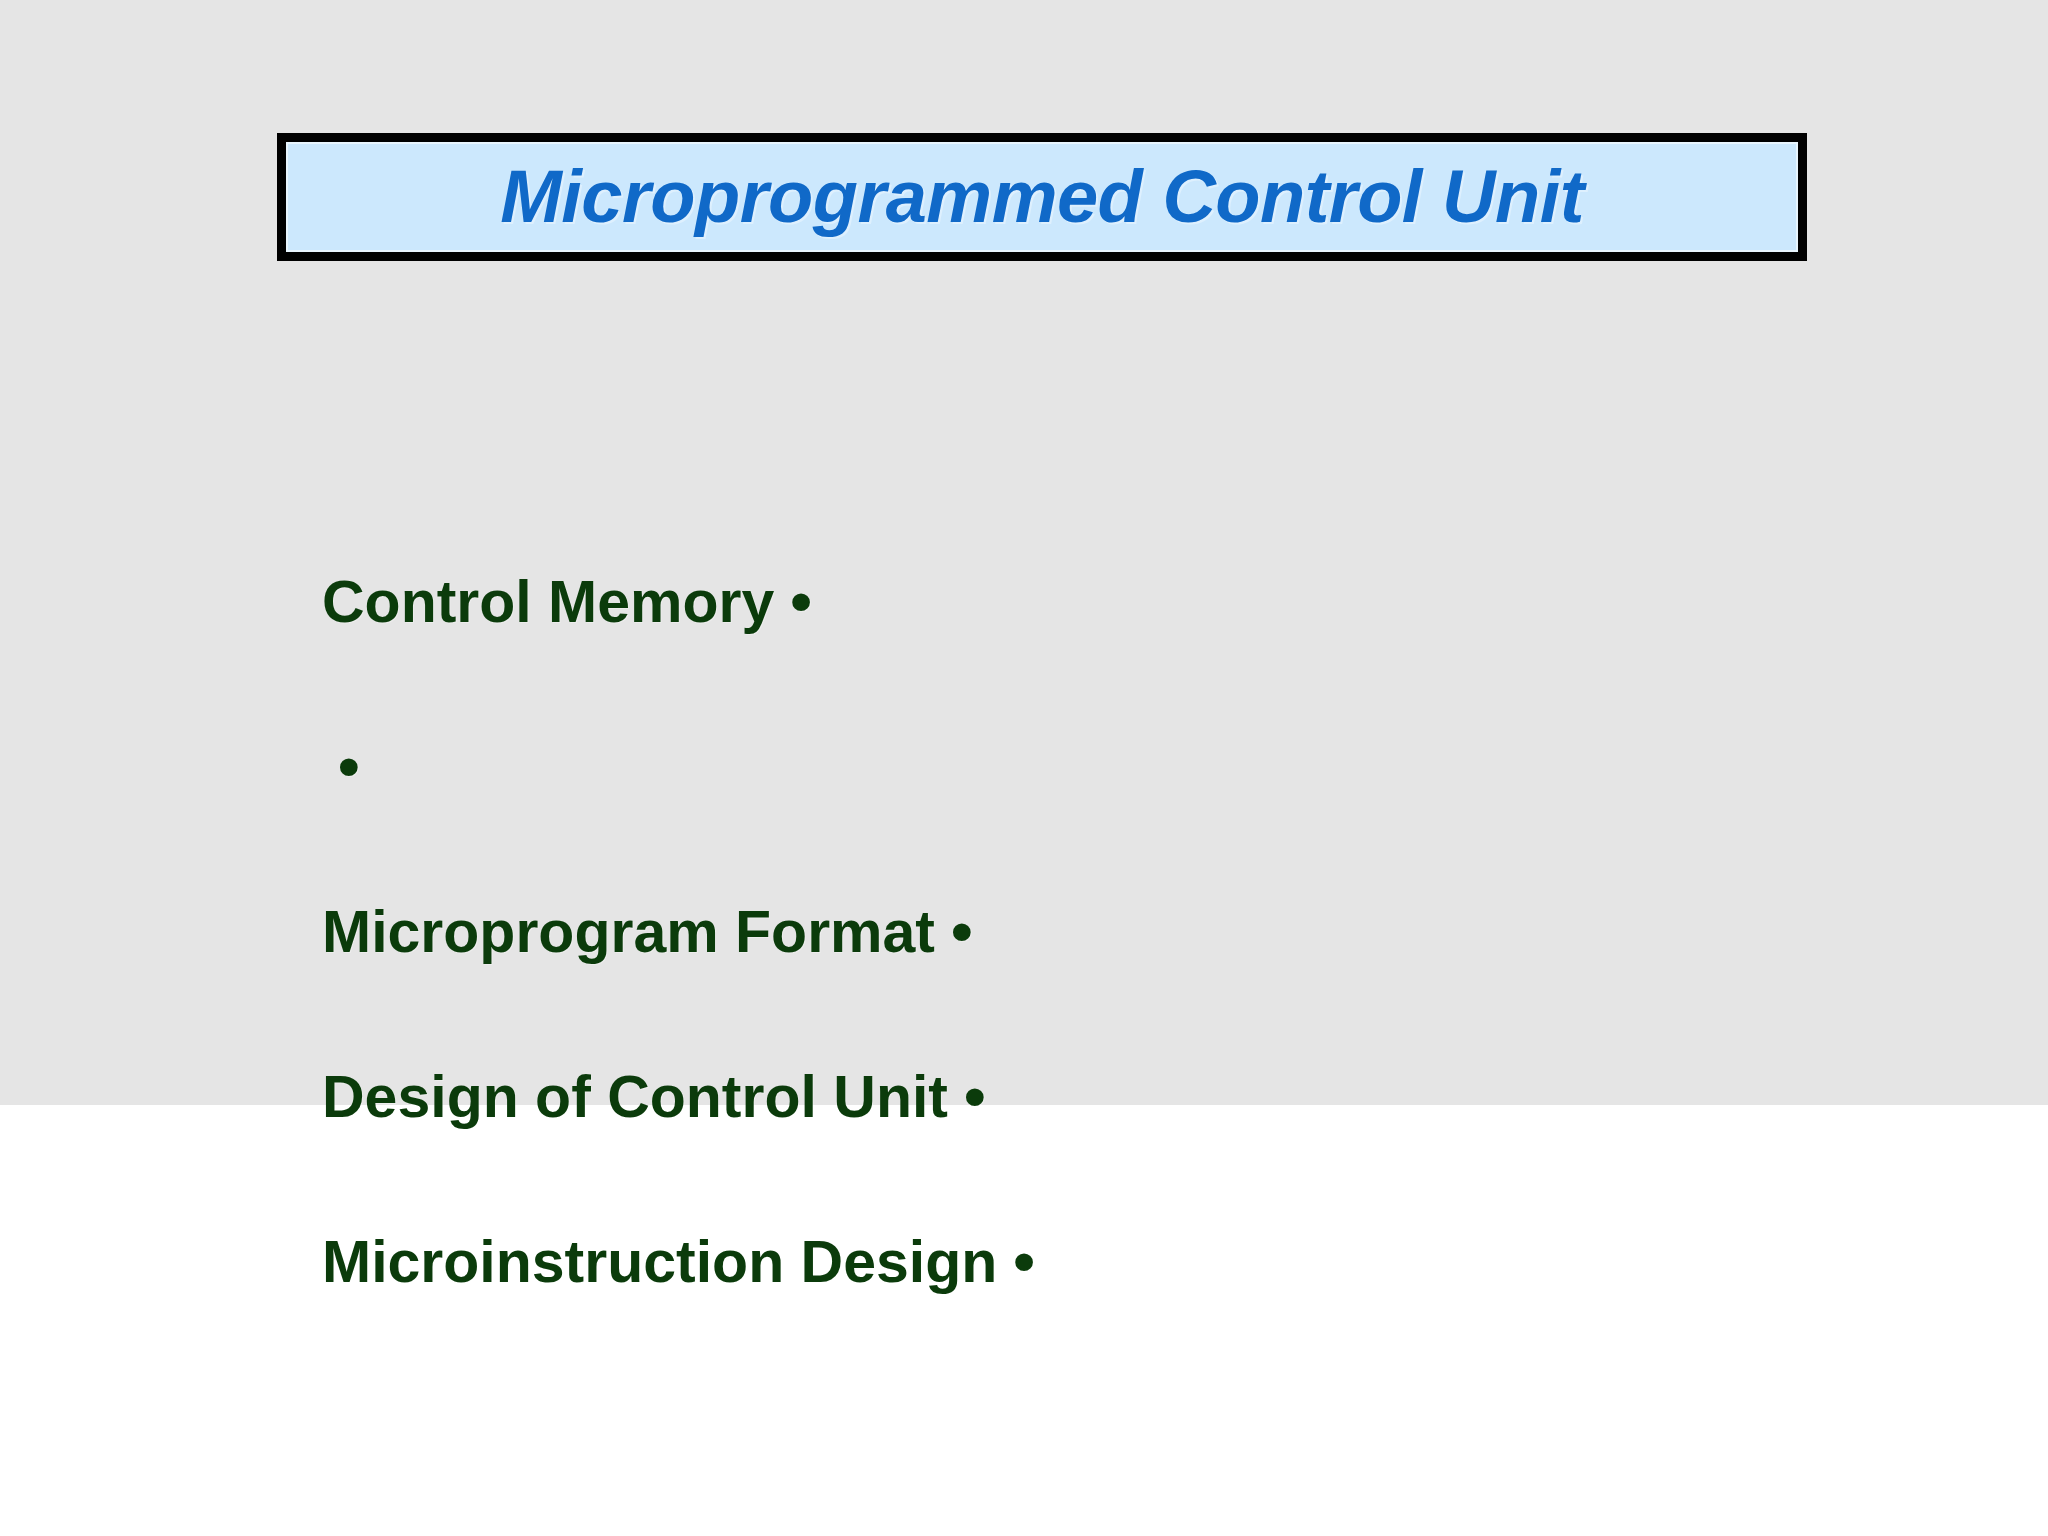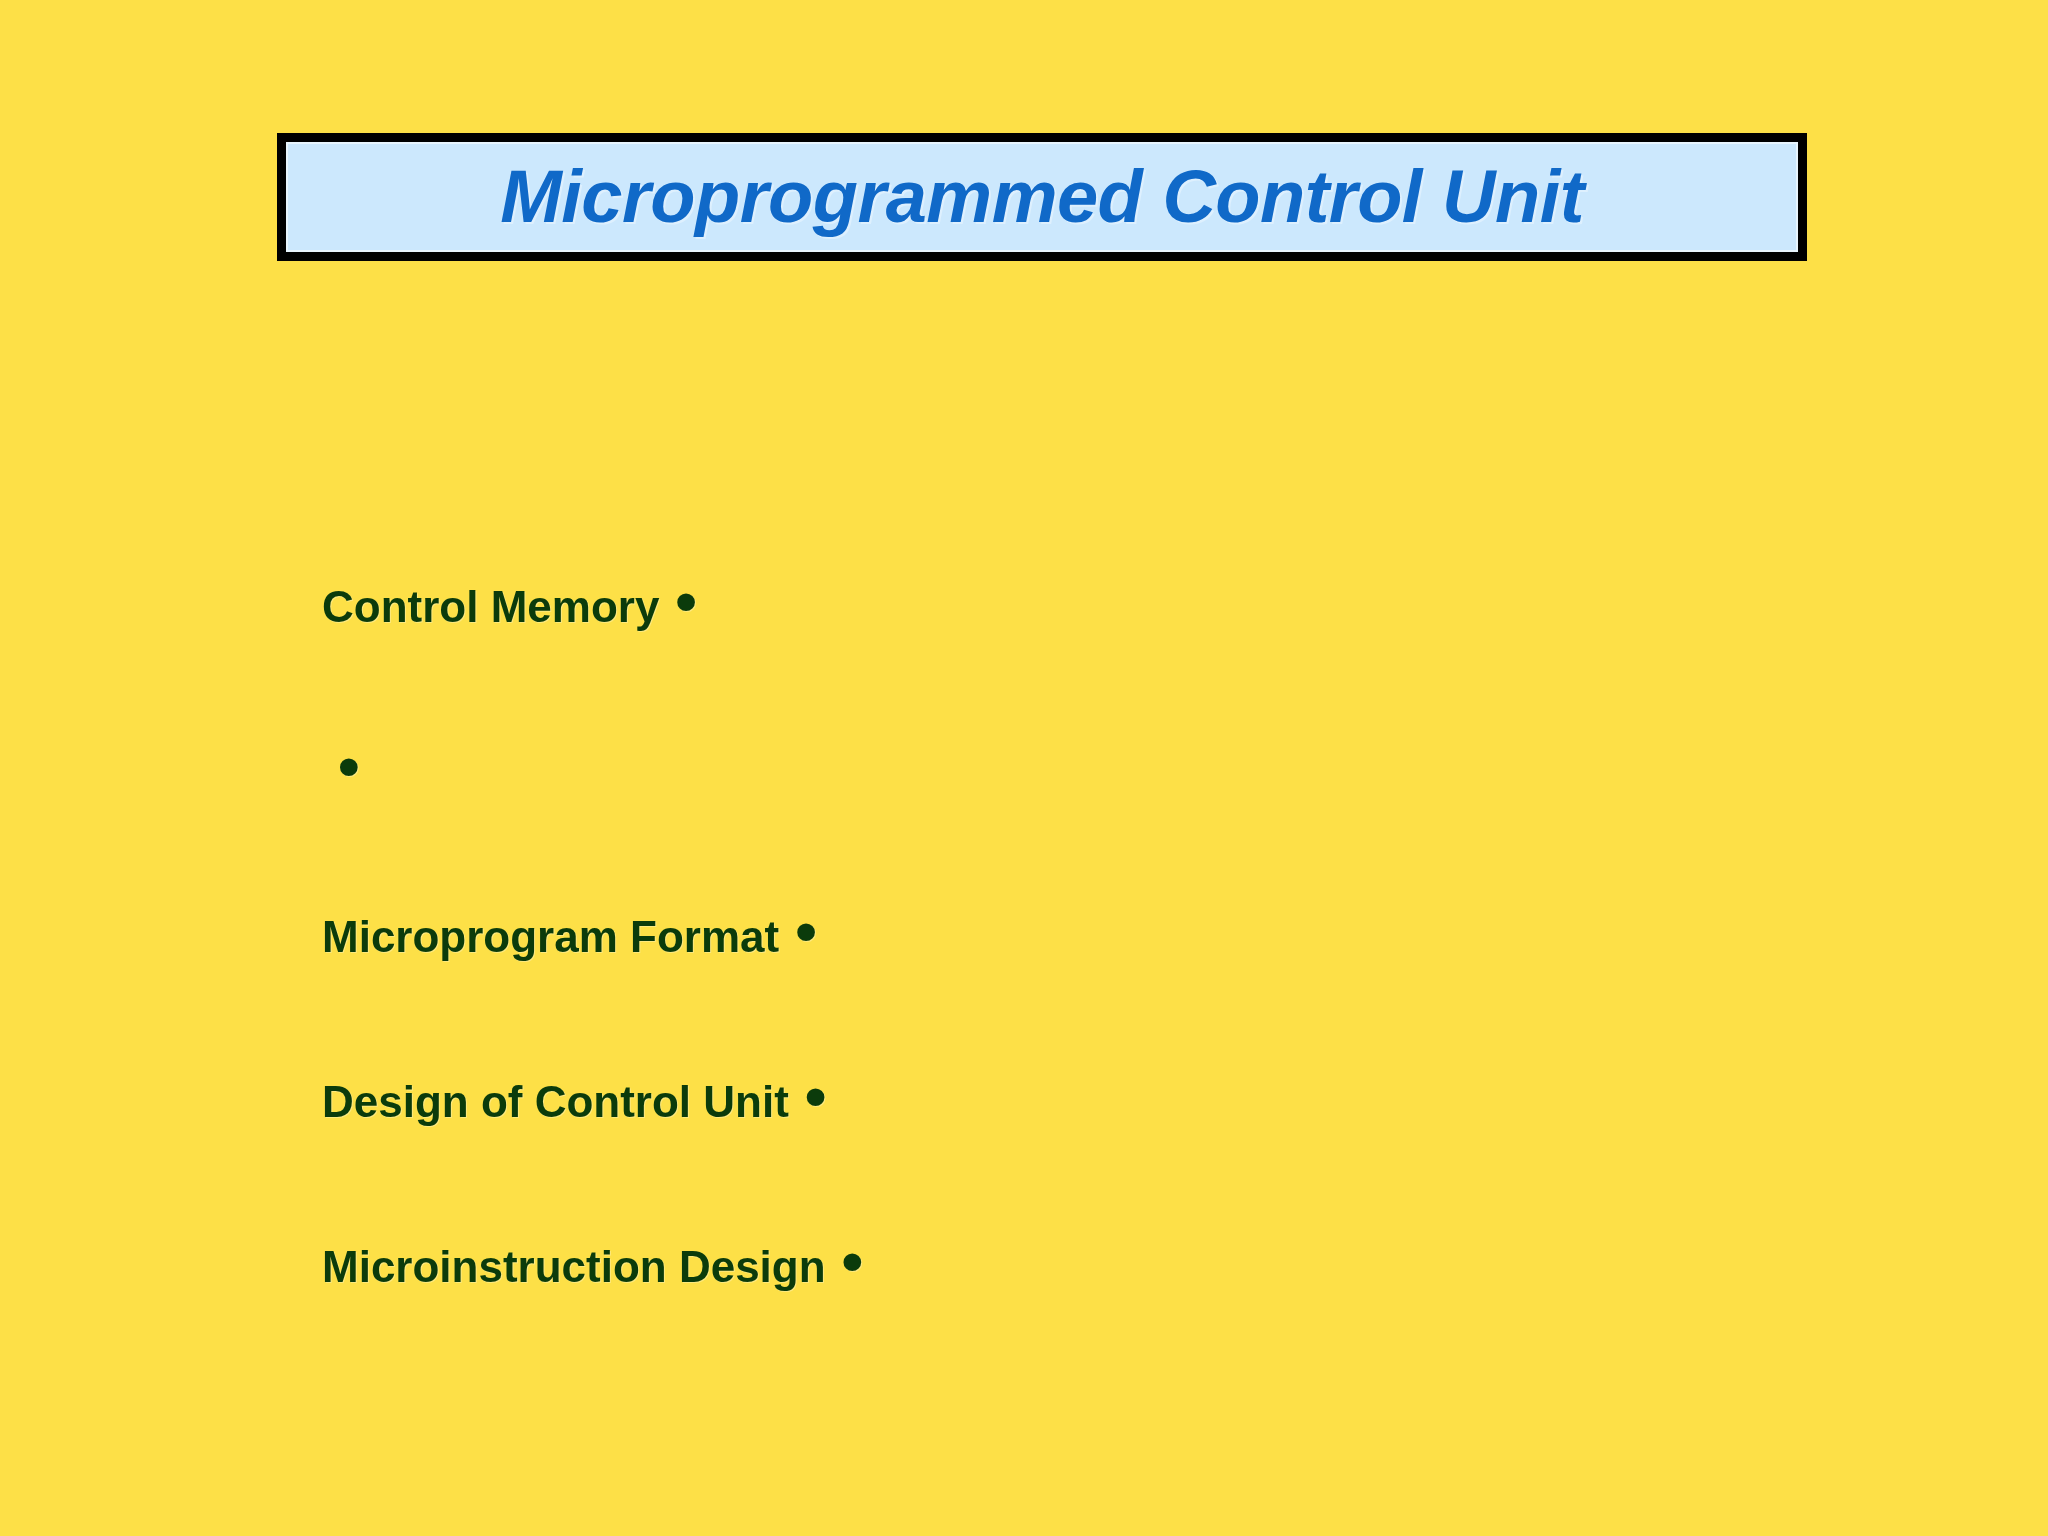--- a/index.html
+++ b/index.html
@@ -9,22 +9,22 @@
   body {
     width: 2048px;
     height: 1536px;
     overflow: hidden;
     font-family: "Liberation Sans", sans-serif;
   }
 
   #slide {
     position: relative;
     width: 2048px;
-    height: 1536px;
-    background: #fde047;
+    height: 1105px;
+    background: #e5e5e5;
     box-sizing: border-box;
   }
 
   
   #title-box {
     position: absolute;
     left: 277px;
     top: 133px;
     width: 1530px;
     height: 128px;
@@ -67,21 +67,21 @@
 
   .bullet-item {
     display: flex;
     align-items: baseline;
     height: 165px;
     white-space: nowrap;
   }
 
   .bullet-label {
     font-family: "Liberation Sans", sans-serif;
-    font-size: 44px;
+    font-size: 59px;
     font-weight: bold;
     color: #0b3b0b;
     line-height: 1;
     text-shadow: 1px 1px 0 rgba(255,255,255,0.30);
   }
 
   .bullet-marker {
     font-family: "Liberation Sans", sans-serif;
     font-size: 62px;
     font-weight: bold;

